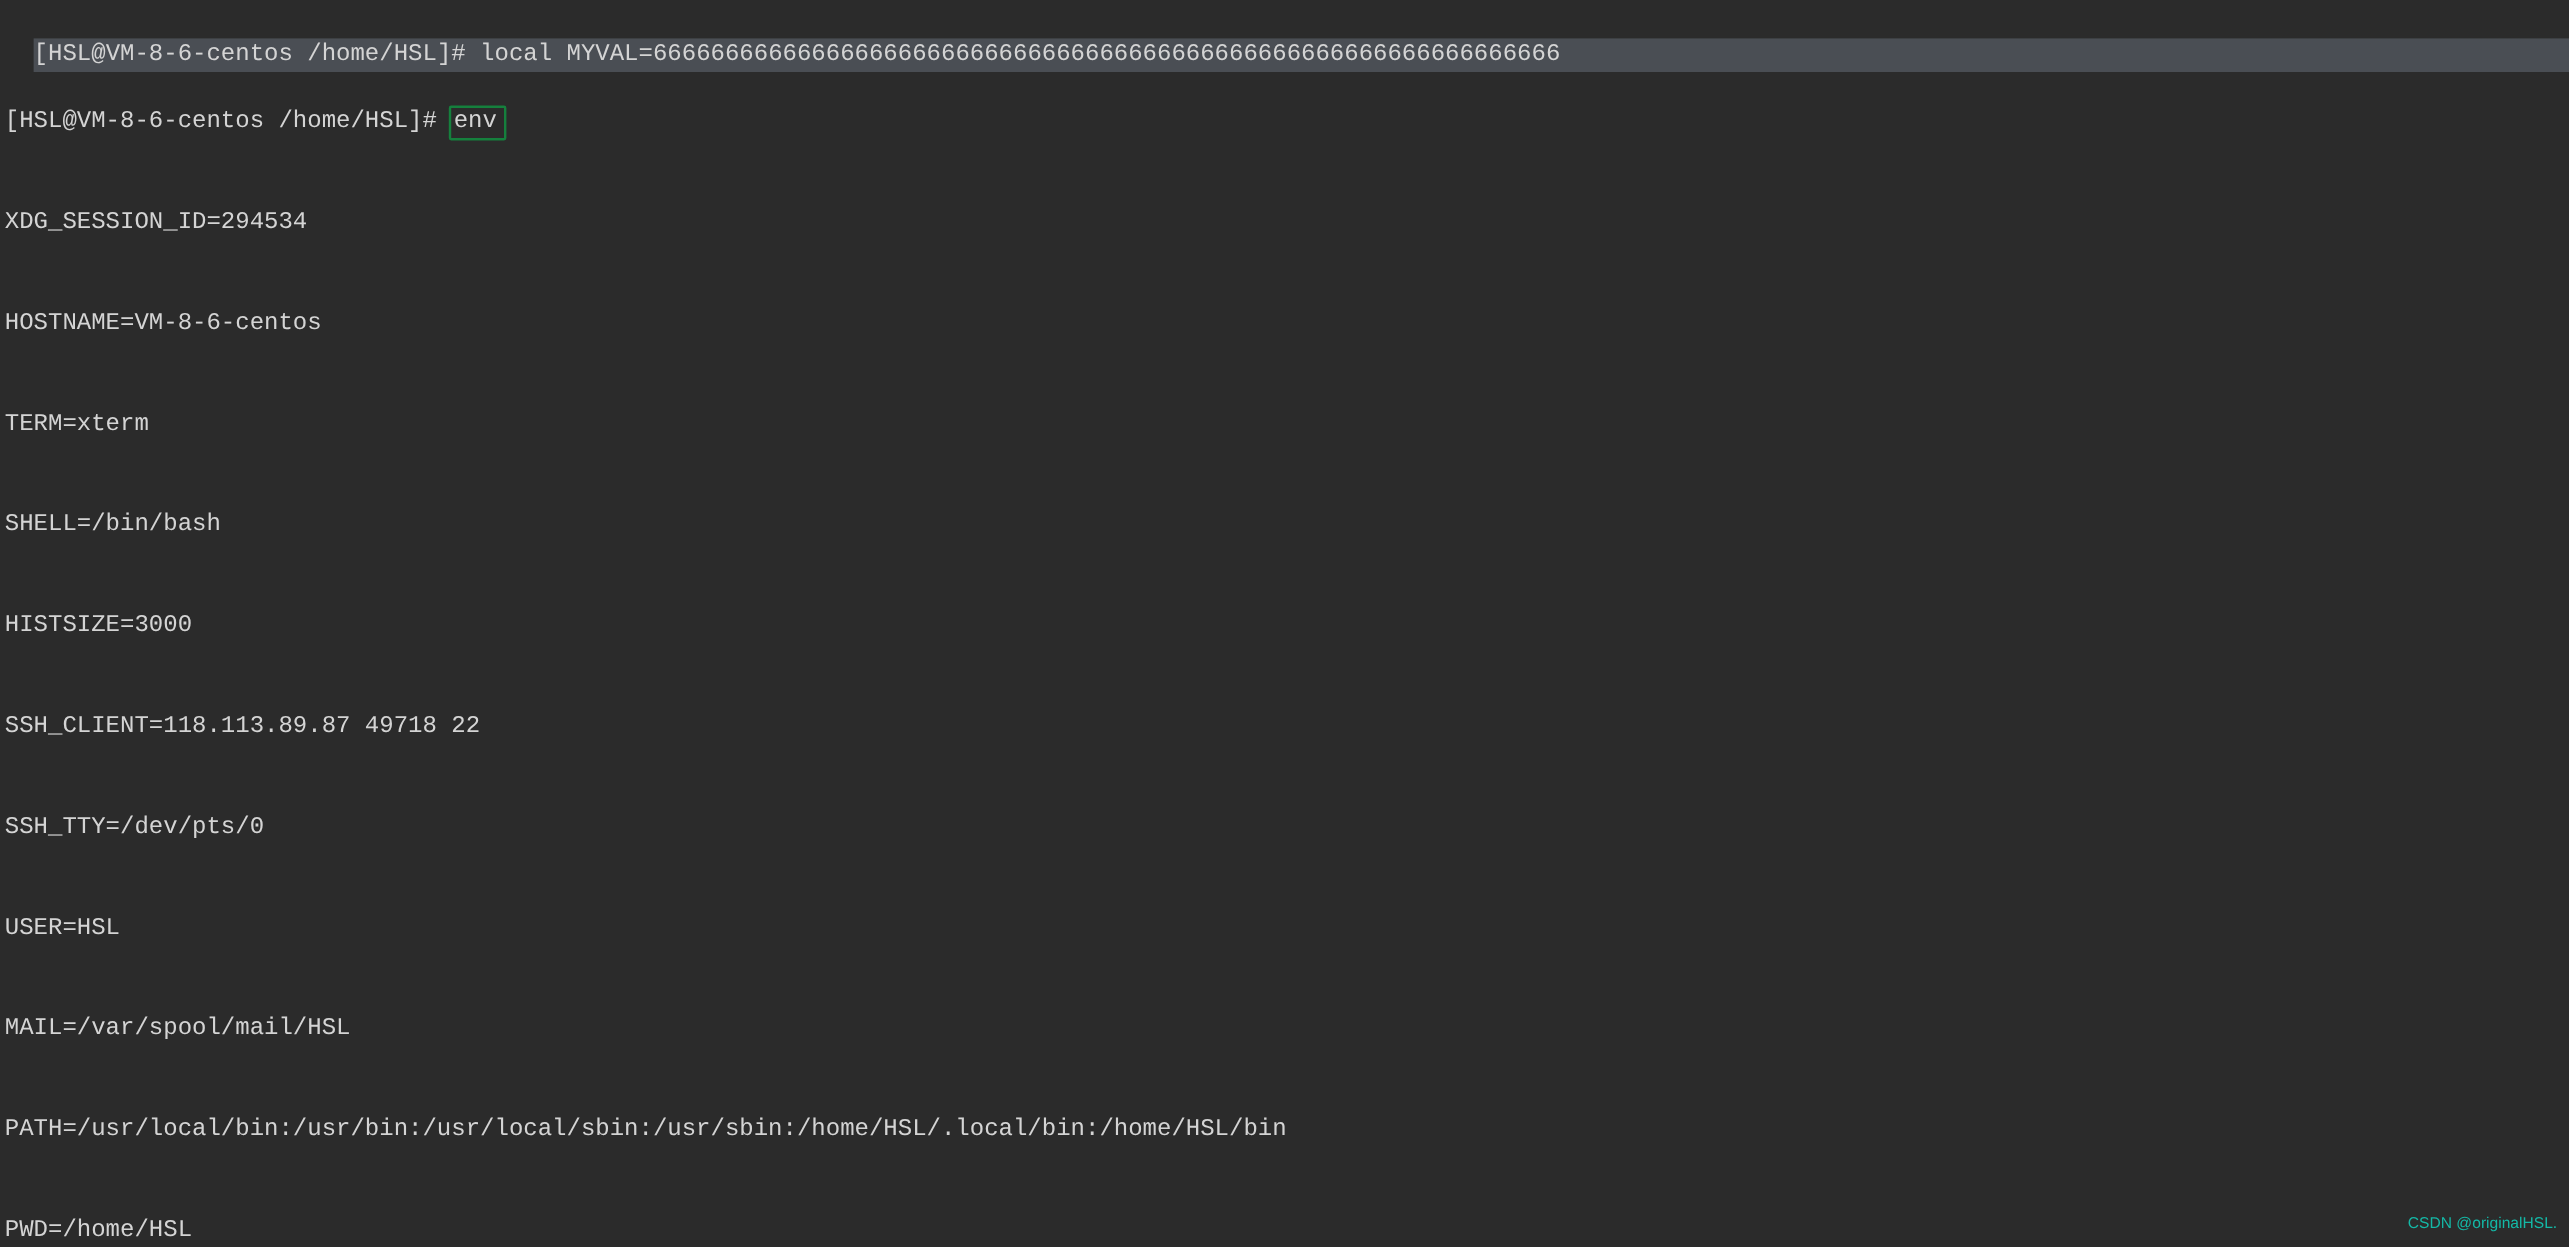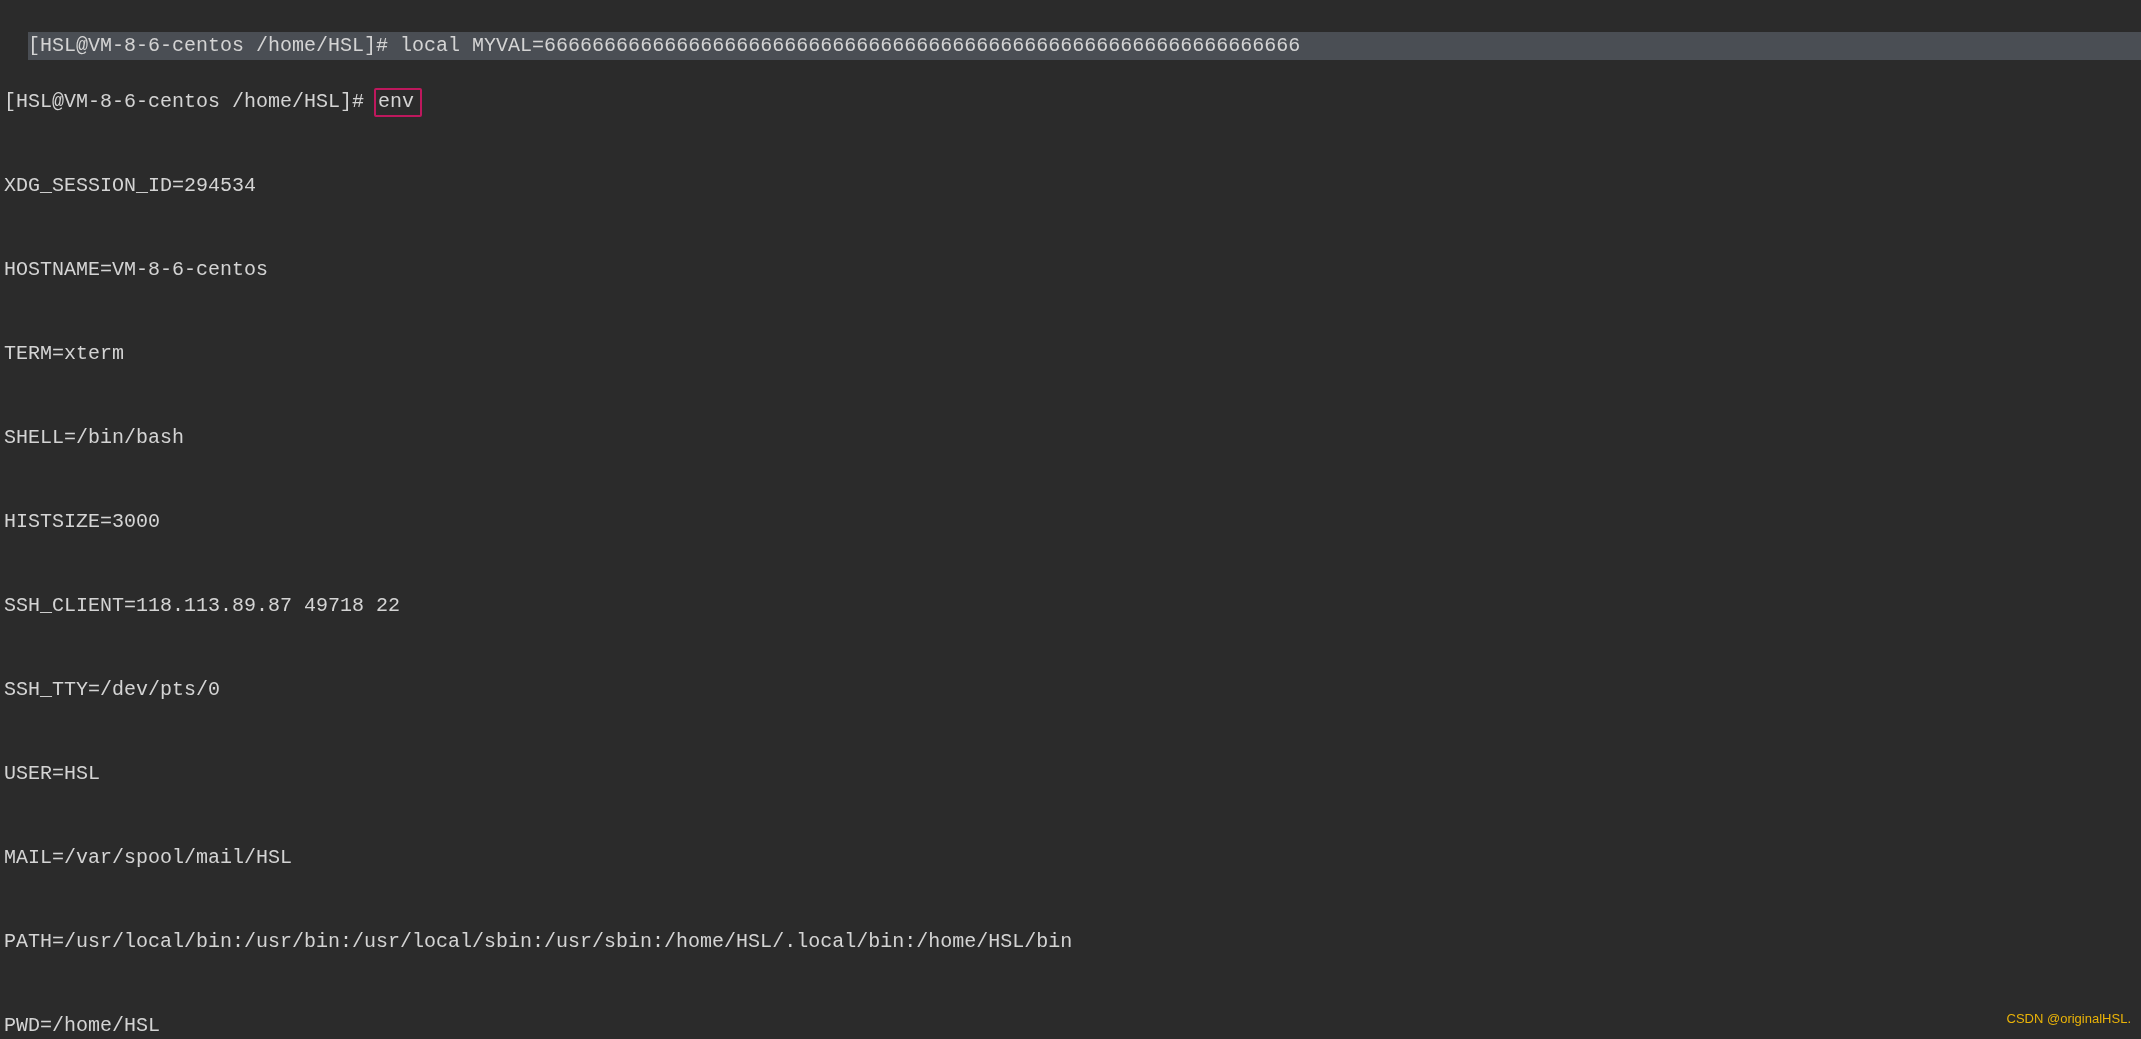--- a/index.html
+++ b/index.html
@@ -19,31 +19,31 @@
   .line {
     display: block;
     position: relative;
   }
   .highlight-line {
     background-color: #4a4e54;
     display: inline-block;
     width: 100%;
   }
   .red-box-env {
-    border: 2px solid #be185d;
+    border: 2px solid #15803d;
     border-radius: 2px;
     padding: 0 6px 2px 2px;
     margin-left: -2px;
   }
   .watermark {
     position: fixed;
     bottom: 6px;
     right: 10px;
     font-size: 13px;
-    color: #eab308;
+    color: #14b8a6;
     font-family: Arial, sans-serif;
   }
 </style>
 </head>
 <body>
 
 <div class="terminal">
   <span class="line highlight-line"><span>[HSL@VM-8-6-centos /home/HSL]# </span><span>local MYVAL=</span><span>666666666666666666666666666666666666666666666666666666666666666</span></span>
   <span class="line"><span>[HSL@VM-8-6-centos /home/HSL]#</span> <span class="red-box-env">env</span></span>
   <span class="line">XDG_SESSION_ID=294534</span>

